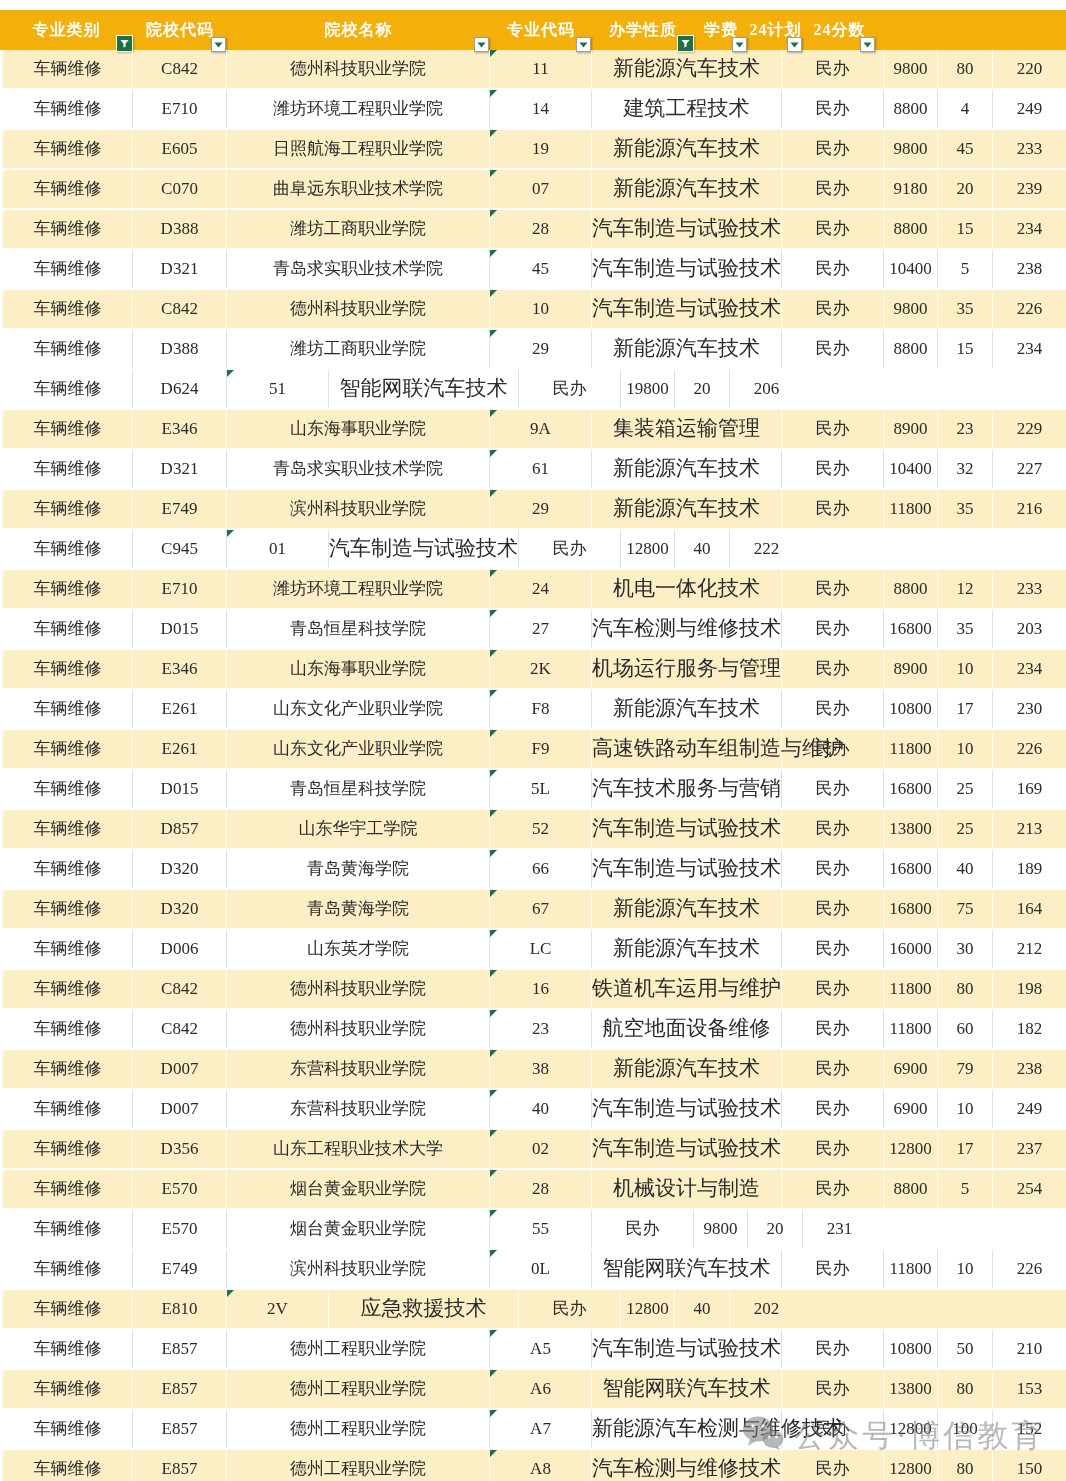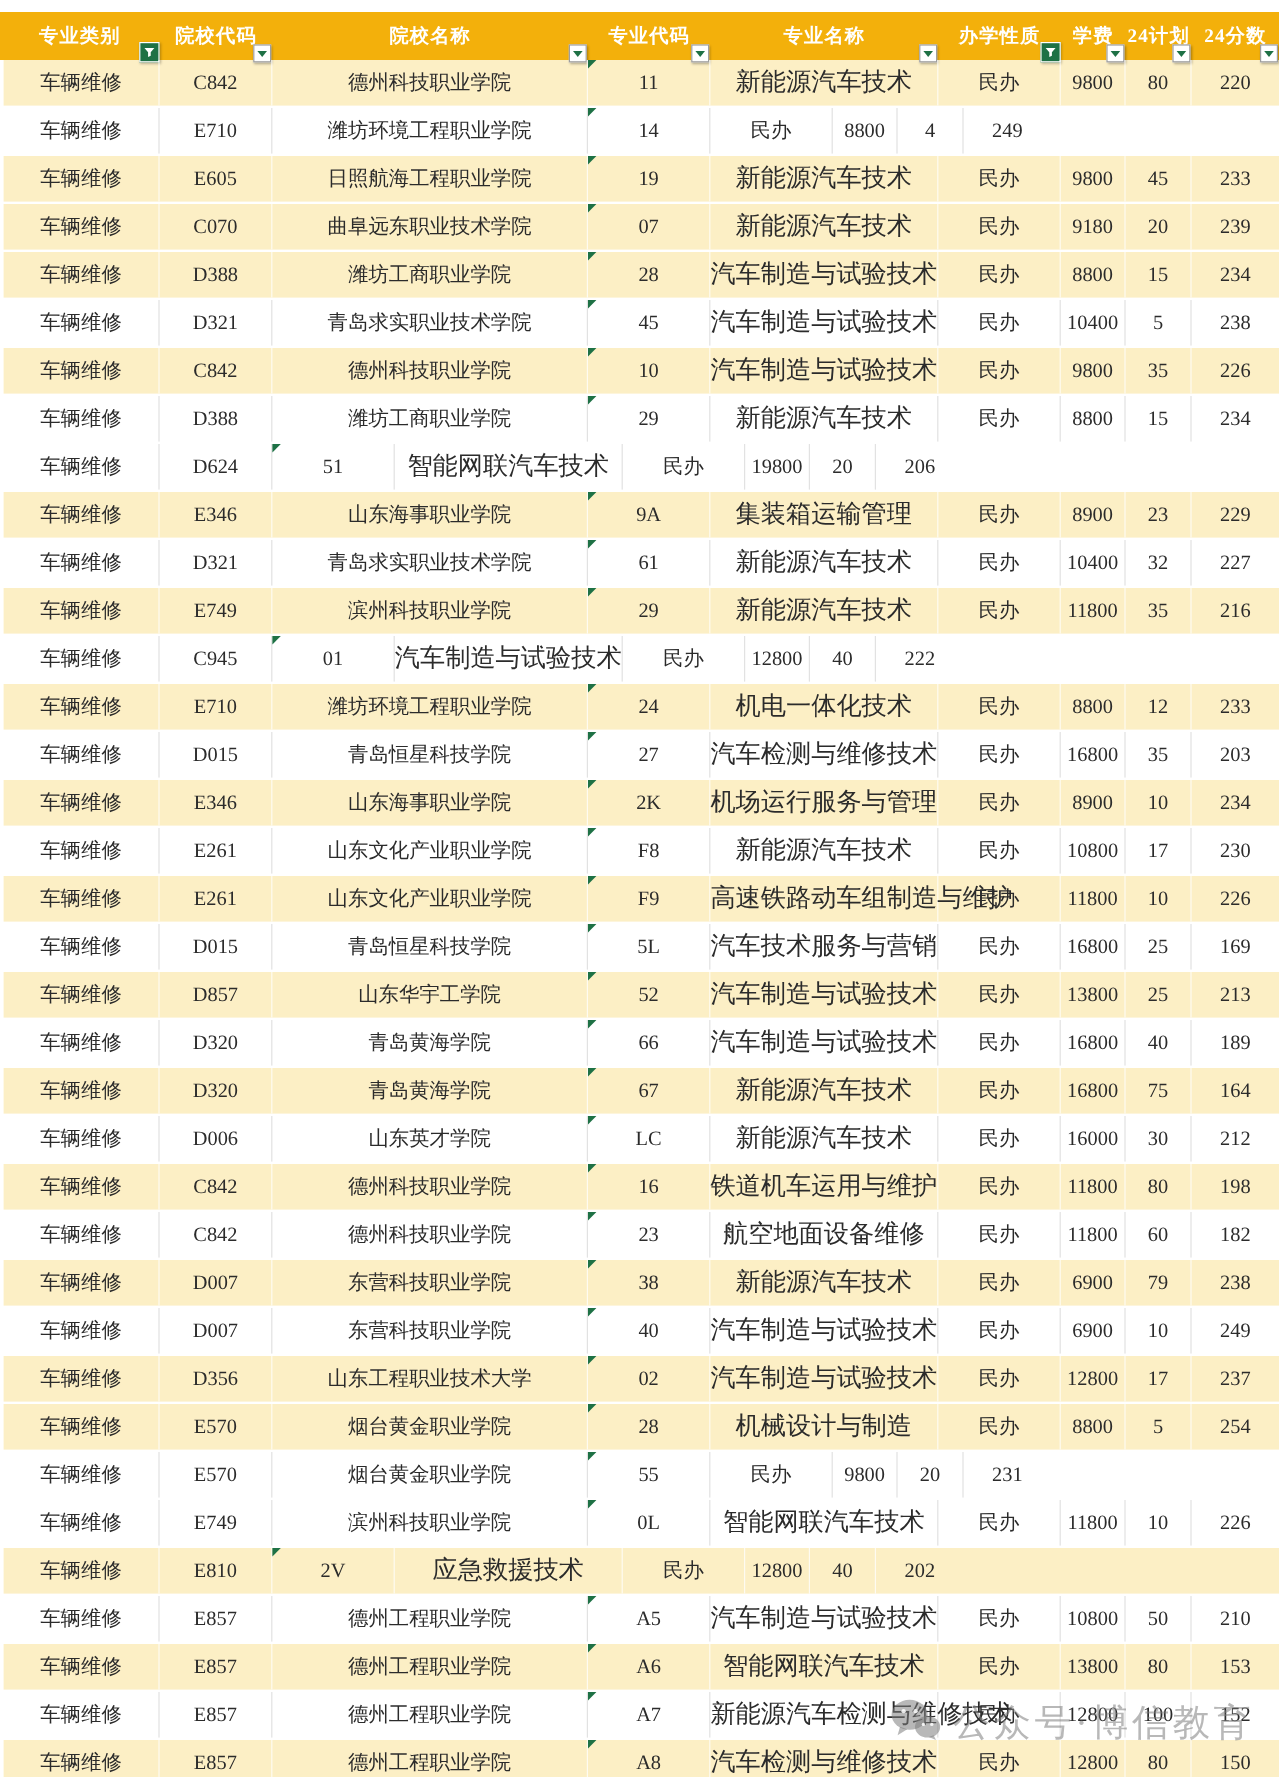--- a/index.html
+++ b/index.html
@@ -128,28 +128,20 @@
         </span>
       </div>
       <div class="hcell h3">
         <span>专业代码</span>
         <span class="dd">
           <svg width="9" height="6" viewBox="0 0 9 6">
             <path d="M0.5 0.5h8L4.5 5.5Z" fill="#1E7145"></path>
           </svg>
         </span>
       </div>
-      <div class="hcell h4">
-        <span>专业名称</span>
-        <span class="dd">
-          <svg width="9" height="6" viewBox="0 0 9 6">
-            <path d="M0.5 0.5h8L4.5 5.5Z" fill="#1E7145"></path>
-          </svg>
-        </span>
-      </div>
       <div class="hcell h5">
         <span>办学性质</span>
         <span class="funnel">
           <svg width="11" height="11" viewBox="0 0 16 16">
             <path d="M2 3h12L9.6 8.1v4.2L6.4 13.8V8.1Z" fill="#FFFFFF"></path>
           </svg>
         </span>
       </div>
       <div class="hcell h6">
         <span>学费</span>
@@ -186,20 +178,21 @@
         <div class="cell c5">民办</div>
         <div class="cell c6">9800</div>
         <div class="cell c7">80</div>
         <div class="cell c8">220</div>
       </div>
       <div class="row white">
         <div class="cell c0">车辆维修</div>
         <div class="cell c1">E710</div>
         <div class="cell c2">潍坊环境工程职业学院</div>
         <div class="cell c3">14<i class="tri"></i></div>
+        <div class="cell c4">建筑工程技术</div>
         <div class="cell c5">民办</div>
         <div class="cell c6">8800</div>
         <div class="cell c7">4</div>
         <div class="cell c8">249</div>
       </div>
       <div class="row yellow">
         <div class="cell c0">车辆维修</div>
         <div class="cell c1">E605</div>
         <div class="cell c2">日照航海工程职业学院</div>
         <div class="cell c3">19<i class="tri"></i></div>

